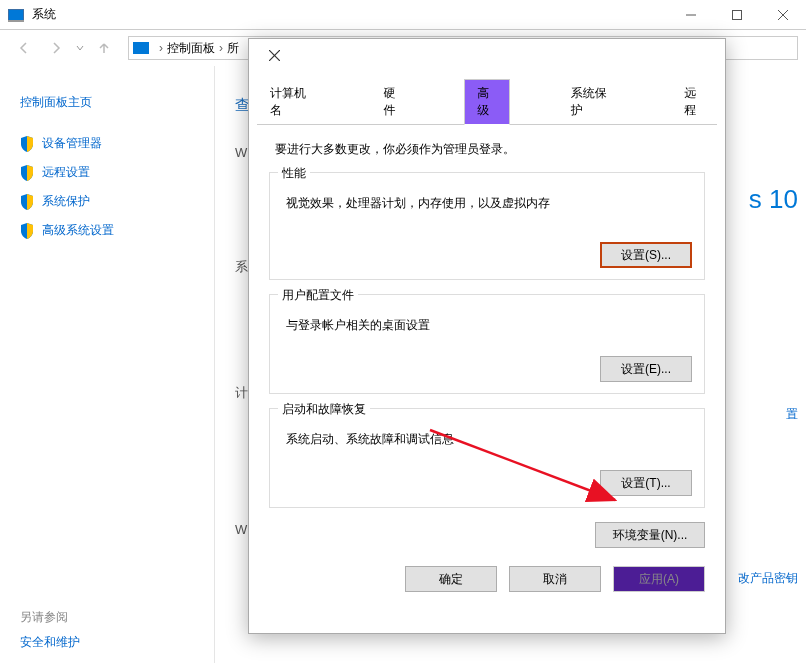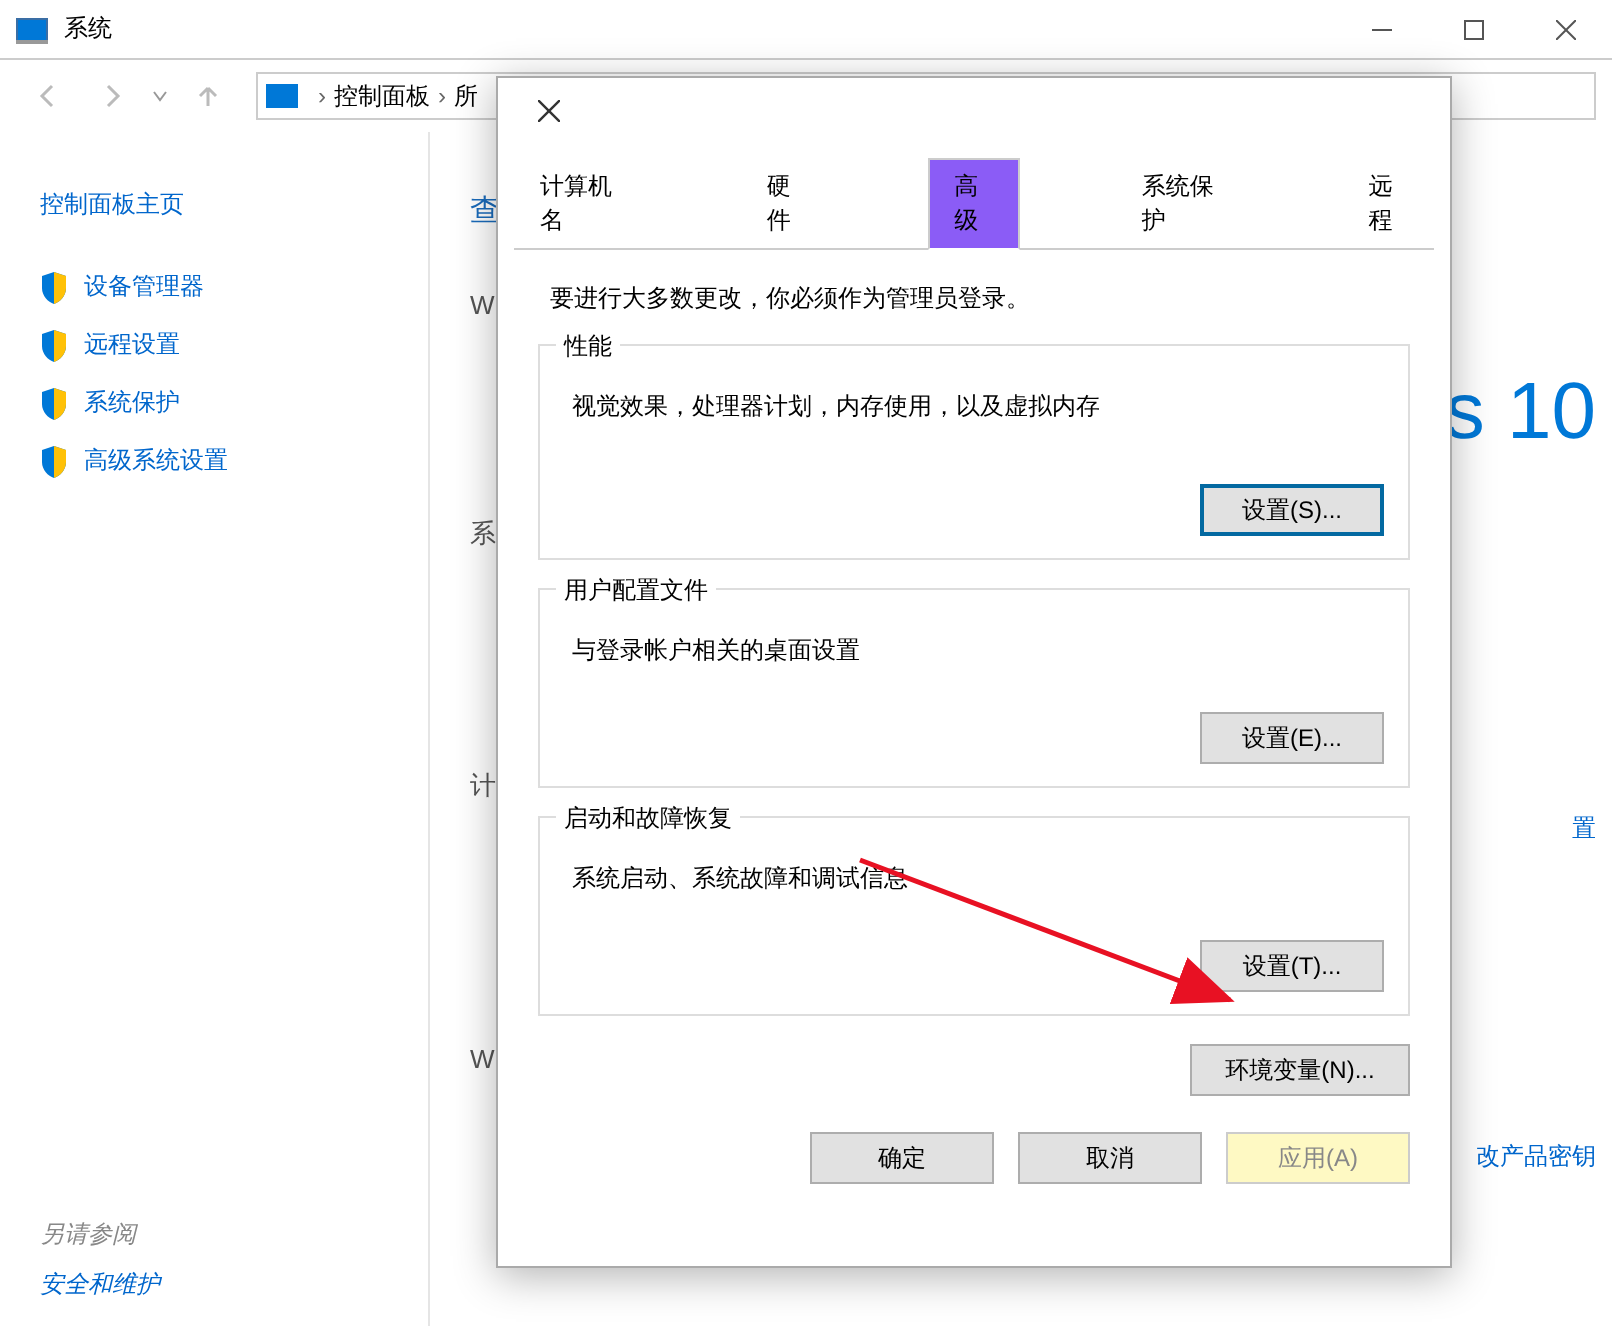--- a/index.html
+++ b/index.html
@@ -22,28 +22,28 @@
 .breadcrumb { border: 1px solid #ccc; height: 24px; flex: 1; display: flex; align-items: center; padding: 0 4px; margin-left: 8px; }
 .breadcrumb .icon { width: 16px; height: 12px; background: #0078d7; margin-right: 6px; }
 .bc-sep { margin: 0 4px; color: #666; }
 
 .bg-body { display: flex; position: absolute; top: 66px; bottom: 0; left: 0; right: 0; }
 .sidebar { width: 215px; padding: 20px 0 0 0; border-right: 1px solid #e5e5e5; }
 .sidebar-title { color: #0066cc; padding: 8px 20px 18px; font-size: 12px; }
 .sidebar-item { display: flex; align-items: center; padding: 6px 20px; color: #0066cc; cursor: pointer; }
 .shield { width: 14px; height: 16px; margin-right: 8px; position: relative; }
 .shield svg { width: 14px; height: 16px; }
-.see-also { position: absolute; bottom: 12px; left: 20px; font-style: italic; }
+.see-also { position: absolute; bottom: 12px; left: 20px; }
 .see-also-title { color: #888; margin-bottom: 8px; }
 .see-also-link { color: #0066cc; cursor: pointer; }
 
 .main { flex: 1; padding: 30px 20px; position: relative; color: #000; }
 .main-hint { color: #1a6bbb; font-size: 15px; }
 .main-letter { margin-top: 26px; color: #555; font-size: 13px; }
-.win10 { position: absolute; right: 8px; top: 118px; color: #0078d7; font-size: 40px; font-weight: 300; }
+.win10 { position: absolute; right: 8px; top: 118px; color: #0078d7; font-size: 26px; font-weight: 300; }
 .main-link { position: absolute; right: 8px; top: 340px; color: #0066cc; }
 .main-link2 { position: absolute; right: 8px; top: 504px; color: #0066cc; }
 
 
 .dialog { position: absolute; left: 248px; top: 38px; width: 478px; height: 596px; background: #fff; border: 1px solid #aaa; box-shadow: 0 4px 20px rgba(0,0,0,0.3); }
 .dlg-titlebar { height: 32px; display: flex; align-items: center; padding: 0 6px 0 12px; }
 .dlg-title { flex: 1; font-size: 12px; }
 .dlg-close { width: 26px; height: 26px; display: flex; align-items: center; justify-content: center; cursor: pointer; }
 .dlg-close svg { width: 11px; height: 11px; }
 
@@ -53,22 +53,22 @@
 .tab.active { border: 1px solid #ccc; border-bottom: 1px solid #fff; background: #8b5cf6; z-index: 1; }
 
 .dlg-body { padding: 14px 20px 8px; }
 .lead { margin: 2px 0 14px 6px; }
 
 .group { border: 1px solid #ddd; margin-bottom: 14px; position: relative; padding: 18px 12px 12px; }
 .group-title { position: absolute; top: -8px; left: 8px; background: #fff; padding: 0 4px; }
 .group-desc { margin: 4px 0 14px 4px; }
 .group-btn-row { display: flex; justify-content: flex-end; }
 .btn { min-width: 92px; height: 26px; border: 1px solid #adadad; background: #e1e1e1; cursor: pointer; font-size: 12px; padding: 0 10px; }
-.btn.highlight { border: 2px solid #0369a1; }
-.btn.disabled { color: #888; border-color: #ccc; background: #fef9c3; }
+.btn.highlight { border: 2px solid #c2410c; }
+.btn.disabled { color: #888; border-color: #ccc; background: #4c1d95; }
 
 .env-row { display: flex; justify-content: flex-end; margin: 6px 0 0; }
 .env-row .btn { min-width: 110px; }
 
 .dlg-footer { display: flex; justify-content: flex-end; gap: 12px; padding: 10px 20px 14px; }
 .dlg-footer .btn { min-width: 92px; }
 
 
 .arrow-svg { position: absolute; left: 420px; top: 420px; width: 220px; height: 100px; pointer-events: none; }
 </style>

